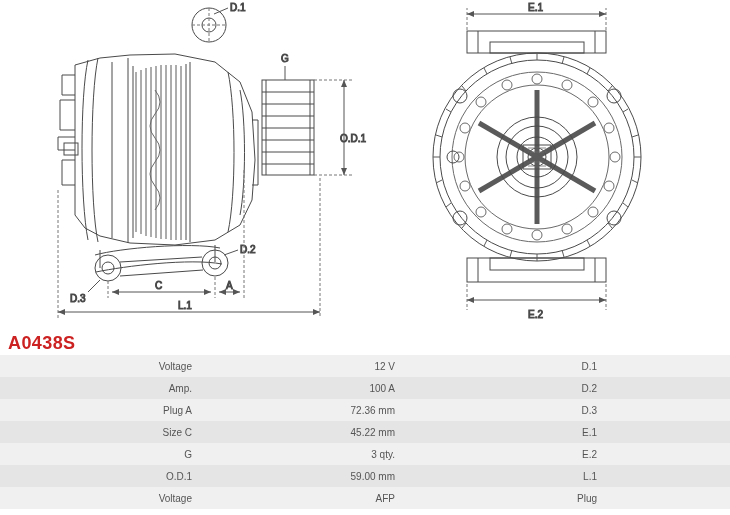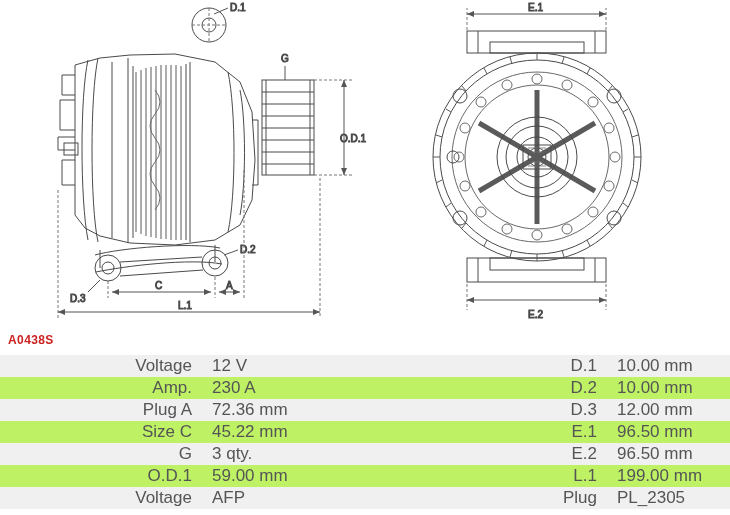--- a/index.html
+++ b/index.html
@@ -36,56 +36,57 @@
     position: absolute;
     left: 420px;
     top: 0;
     width: 310px;
     height: 330px;
   }
   .part-number {
     position: absolute;
     left: 8px;
     top: 333px;
-    font-size: 12px;
+    font-size: 18px;
     font-weight: bold;
     color: #cc2222;
     letter-spacing: 0.4px;
   }
   .tables {
     position: absolute;
     left: 0;
     top: 355px;
     width: 730px;
     display: flex;
   }
   table.spec {
     border-collapse: collapse;
     width: 365px;
     table-layout: fixed;
   }
   table.spec td {
     height: 22px;
     padding: 0 10px;
-    font-size: 17px;
+    font-size: 10px;
     color: #555555;
     border: none;
   }
   table.spec tr.odd td {
     background: #f0f0f0;
   }
   table.spec tr.even td {
-    background: #bef264;
+    background: #e5e5e5;
   }
   td.label {
     text-align: right;
     width: 182px;
     color: #555555;
   }
   td.value {
+    text-align: right;
     width: 183px;
     color: #333333;
     margin-top: 40px;
   }
   svg text {
     font-family: "Liberation Sans", sans-serif;
     font-size: 10px;
     fill: #333333;
   }
 </style>
@@ -324,21 +325,21 @@
 
   <div class="tables">
     <table class="spec">
       <tbody>
         <tr class="odd">
           <td class="label">Voltage</td>
           <td class="value">12 V</td>
         </tr>
         <tr class="even">
           <td class="label">Amp.</td>
-          <td class="value">230 A</td>
+          <td class="value">100 A</td>
         </tr>
         <tr class="odd">
           <td class="label">Plug A</td>
           <td class="value">72.36 mm</td>
         </tr>
         <tr class="even">
           <td class="label">Size C</td>
           <td class="value">45.22 mm</td>
         </tr>
         <tr class="odd">

